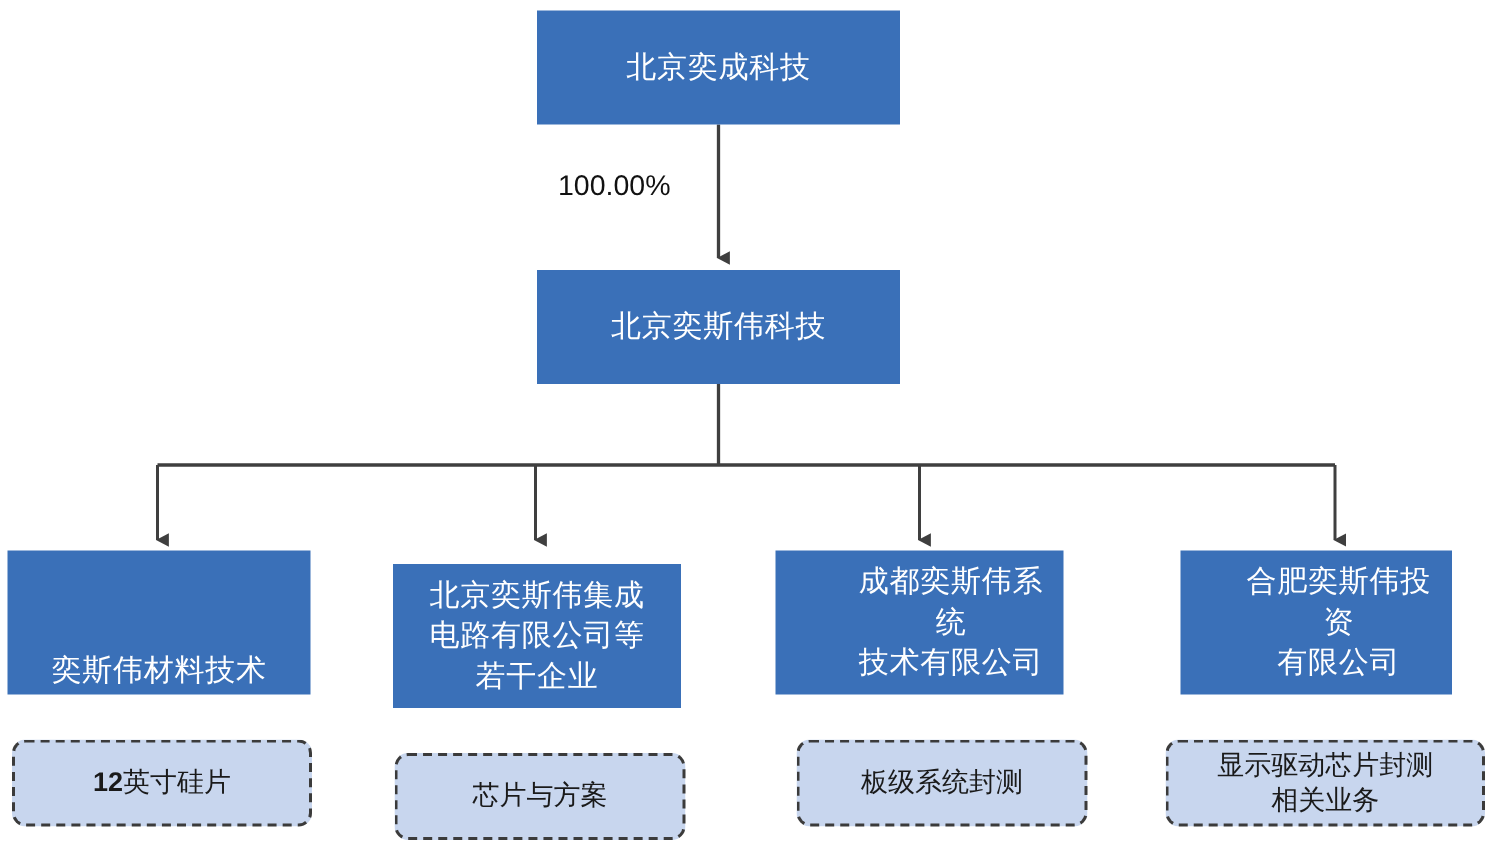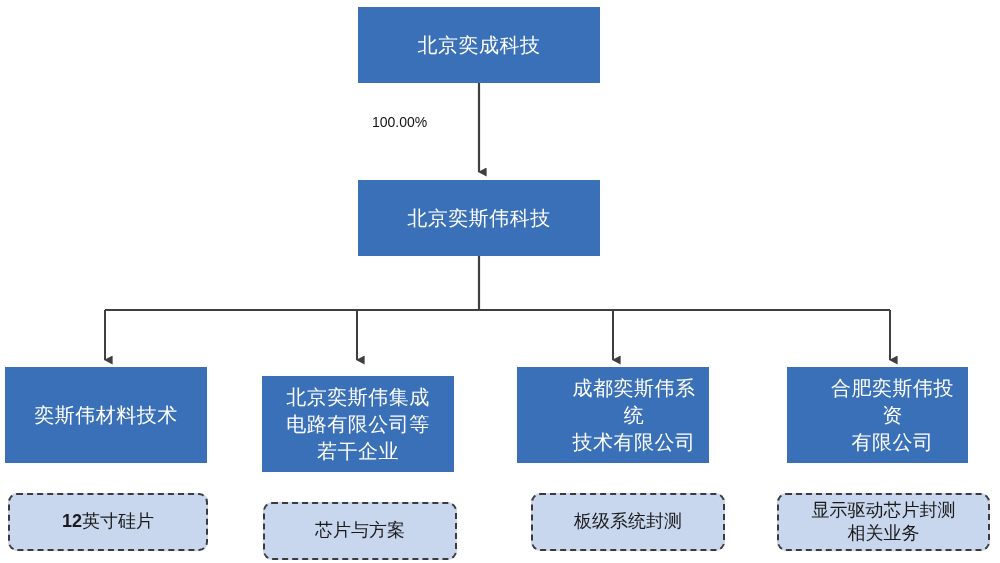--- a/index.html
+++ b/index.html
@@ -66,21 +66,21 @@
   .biz .biz-text {
     display: block;
     white-space: pre-line;
   }
   .biz .lead {
     font-weight: bold;
   }
   .edge-label {
     position: absolute;
     z-index: 3;
-    font-size: 14px;
+    font-size: 19px;
     color: #111111;
     white-space: nowrap;
   }
 </style>
 </head>
 <body>
 
 <div id="canvas">
 
   <svg id="connectors" viewBox="0 0 1000 563" width="1000" height="563" xmlns="http://www.w3.org/2000/svg">
@@ -107,21 +107,21 @@
   </div>
 
   <div class="edge-label" style="left:372px; top:114px;">
     <span>100.00%</span>
   </div>
 
   <div class="node" style="left:358px; top:180px; width:242px; height:76px;">
     <span class="node-text">北京奕斯伟科技</span>
   </div>
 
-  <div class="node" style="left:5px; top:367px; width:202px; height:96px;">
+  <div class="node" style="left:5px; top:367px; width:202px; height:96px;align-items:flex-end;">
     <span class="node-text">奕斯伟材料技术</span>
   </div>
   <div class="biz" style="left:8px; top:493px; width:200px; height:58px;">
     <span class="biz-text"><span class="lead">12</span><span>英寸硅片</span></span>
   </div>
 
   <div class="node" style="left:262px; top:376px; width:192px; height:96px;">
     <span class="node-text">北京奕斯伟集成
 电路有限公司等
 若干企业</span>

